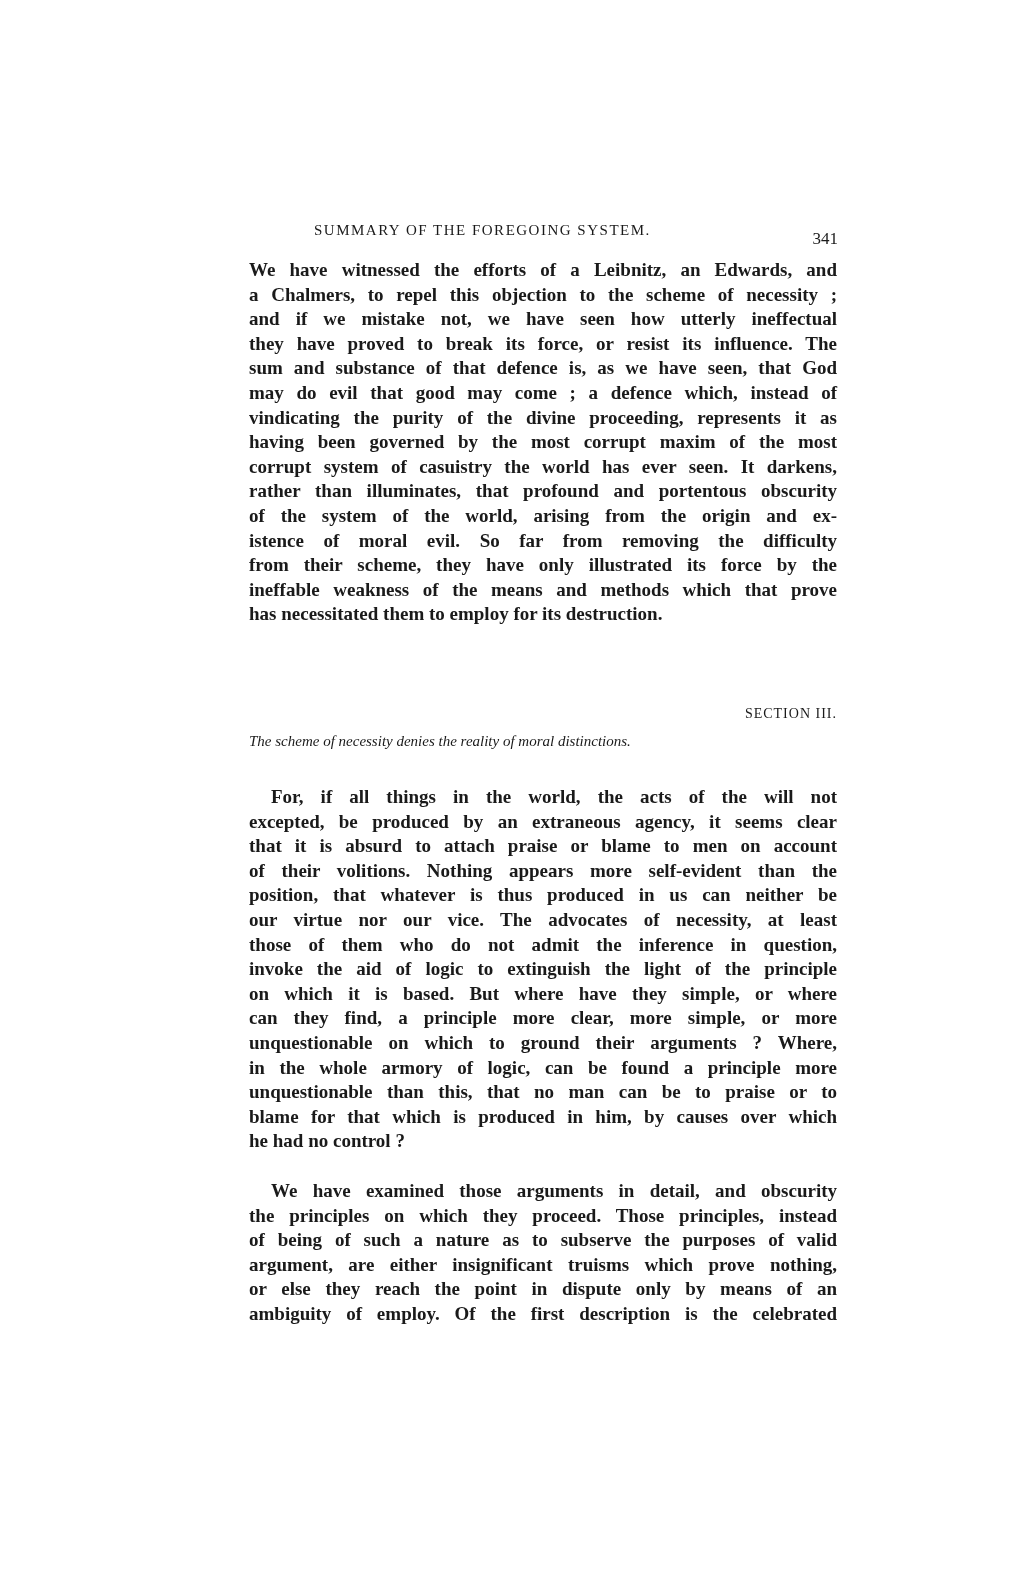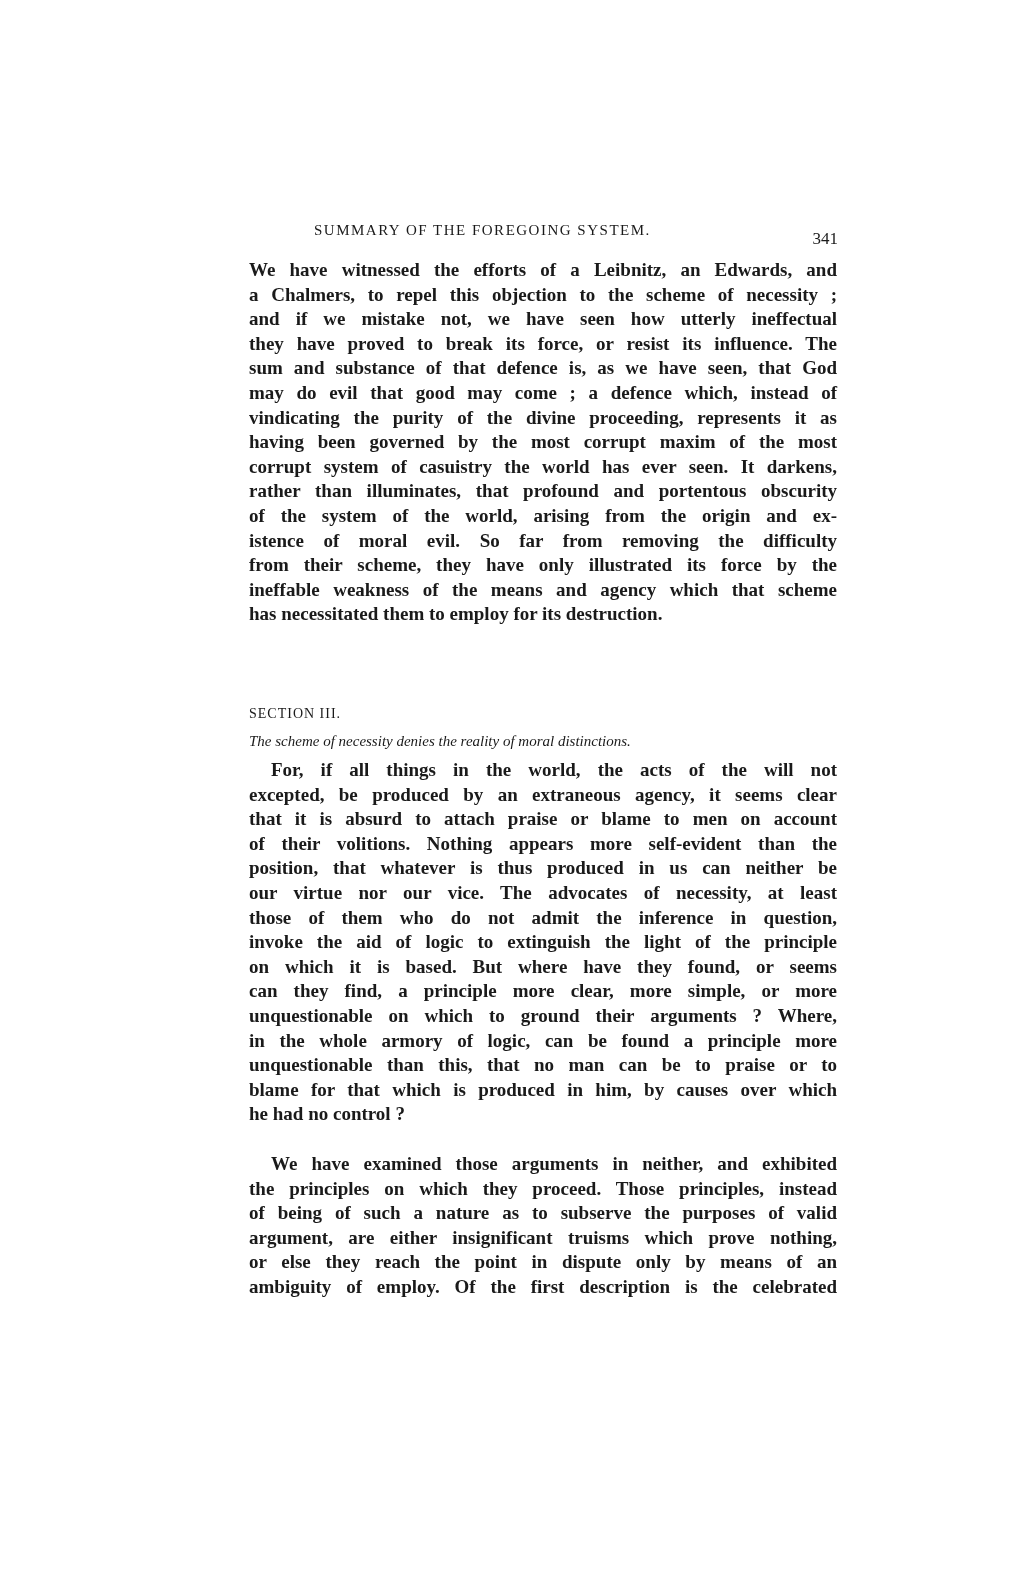--- a/index.html
+++ b/index.html
@@ -6,25 +6,25 @@
   body { width: 1011px; height: 1580px; position: relative; overflow: hidden;
          font-family: "Liberation Serif", "DejaVu Serif", serif; color: #1a1a1a; }
   .page { position: absolute; left: 0; top: 0; width: 1011px; height: 1144px; }
   .header { position: absolute; top: 222px; left: 248px; width: 590px; height: 30px; }
   .running-title { position: absolute; left: 66px; top: 0; font-size: 15px; letter-spacing: 1.5px; font-variant: small-caps; }
   .page-number { position: absolute; right: 0; top: 0; font-size: 17px; margin-top: 7px; }
   .body-text { position: absolute; left: 249px; width: 588px; font-size: 19px; line-height: 24.6px; text-align: justify; font-weight: bold; }
   .para1 { top: 258px; }
   .para1 .line, .para2 .line, .para3 .line { display: block; text-align: justify; text-align-last: justify; white-space: nowrap; }
   .para1 .line.last, .para2 .line.last, .para3 .line.last { text-align-last: left; }
-  .section-heading { position: absolute; top: 706px; left: 249px; width: 588px; text-align: left; font-size: 14px; letter-spacing: 1px; font-family: Liberation Serif, serif; }
+  .section-heading { position: absolute; top: 706px; left: 249px; width: 588px; text-align: right; font-size: 14px; letter-spacing: 1px; font-family: Liberation Serif, serif; }
   .section-subtitle { position: absolute; top: 733px; left: 249px; width: 588px; text-align: left; font-size: 15px; font-style: italic; }
   .para2 { top: 758px; }
   .para3 { top: 1152px; }
-  .indent { padding-left: 22px; }
+  .indent { padding-left: 22px; margin-top: 27px; }
 </style>
 </head>
 <body>
 
 <div class="page">
   <div class="header">
     <span class="running-title">SUMMARY OF THE FOREGOING SYSTEM.</span>
     <span class="page-number">341</span>
   </div>
 
@@ -35,45 +35,45 @@
       <span class="line">they have proved to break its force, or resist its influence.  The</span>
       <span class="line">sum and substance of that defence is, as we have seen, that God</span>
       <span class="line">may do evil that good may come ; a defence which, instead of</span>
       <span class="line">vindicating the purity of the divine proceeding, represents it as</span>
       <span class="line">having been governed by the most corrupt maxim of the most</span>
       <span class="line">corrupt system of casuistry the world has ever seen.  It darkens,</span>
       <span class="line">rather than illuminates, that profound and portentous obscurity</span>
       <span class="line">of the system of the world, arising from the origin and ex-</span>
       <span class="line">istence of moral evil.  So far from removing the difficulty</span>
       <span class="line">from their scheme, they have only illustrated its force by the</span>
-      <span class="line">ineffable weakness of the means and agency which that scheme</span>
+      <span class="line">ineffable weakness of the means and methods which that prove</span>
       <span class="line last">has necessitated them to employ for its destruction.</span>
     </div>
 
   <div class="section-heading">SECTION III.</div>
   <div class="section-subtitle">The scheme of necessity denies the reality of moral distinctions.</div>
 
   <div class="body-text para2" id="p2">
       <span class="line indent">For, if all things in the world, the acts of the will not</span>
       <span class="line">excepted, be produced by an extraneous agency, it seems clear</span>
       <span class="line">that it is absurd to attach praise or blame to men on account</span>
       <span class="line">of their volitions.  Nothing appears more self-evident than the</span>
       <span class="line">position, that whatever is thus produced in us can neither be</span>
       <span class="line">our virtue nor our vice.  The advocates of necessity, at least</span>
       <span class="line">those of them who do not admit the inference in question,</span>
       <span class="line">invoke the aid of logic to extinguish the light of the principle</span>
-      <span class="line">on which it is based.  But where have they found, or seems</span>
+      <span class="line">on which it is based.  But where have they simple, or where</span>
       <span class="line">can they find, a principle more clear, more simple, or more</span>
       <span class="line">unquestionable on which to ground their arguments ?  Where,</span>
       <span class="line">in the whole armory of logic, can be found a principle more</span>
       <span class="line">unquestionable than this, that no man can be to praise or to</span>
       <span class="line">blame for that which is produced in him, by causes over which</span>
       <span class="line last">he had no control ?</span>
     </div>
   <div class="body-text para3" id="p3">
-      <span class="line indent">We have examined those arguments in neither, and exhibited</span>
+      <span class="line indent">We have examined those arguments in detail, and obscurity</span>
       <span class="line">the principles on which they proceed.  Those principles, instead</span>
       <span class="line">of being of such a nature as to subserve the purposes of valid</span>
       <span class="line">argument, are either insignificant truisms which prove nothing,</span>
       <span class="line">or else they reach the point in dispute only by means of an</span>
       <span class="line">ambiguity of employ.  Of the first description is the celebrated</span>
     </div>
 </div>
 
 </body></html>

